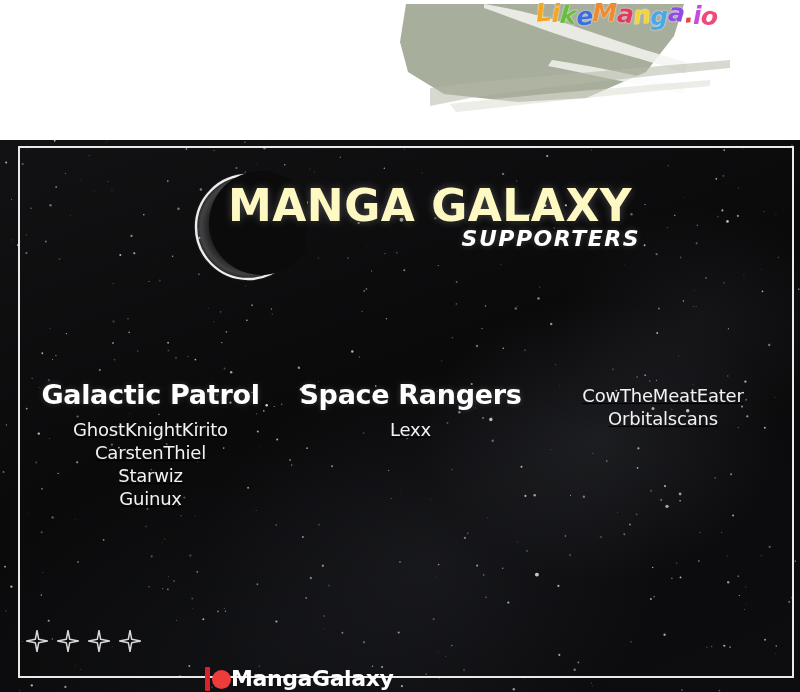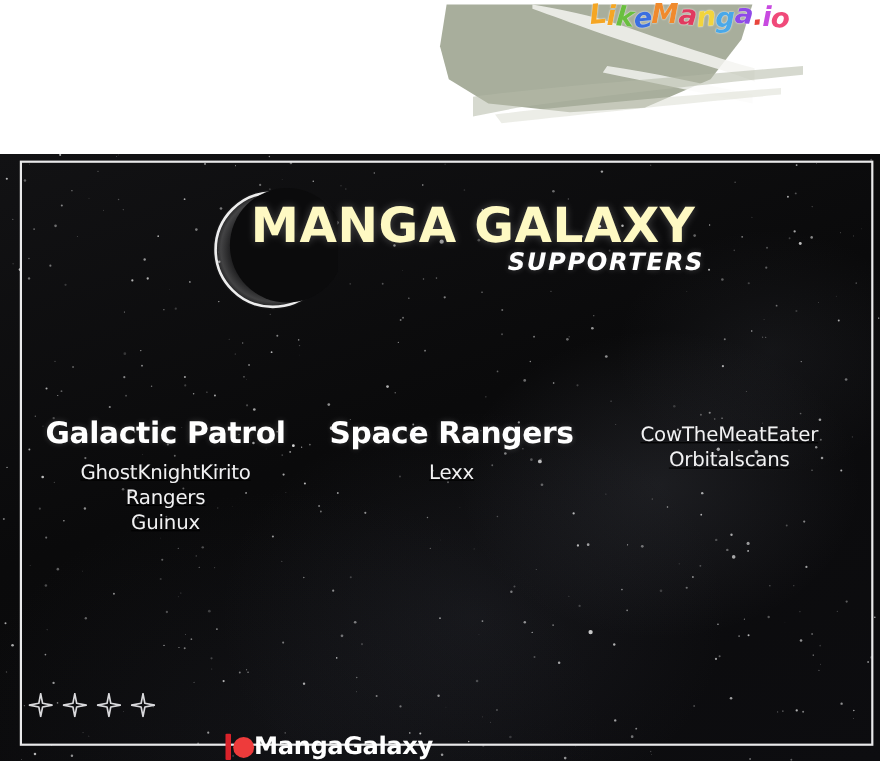--- a/index.html
+++ b/index.html
@@ -742,21 +742,22 @@
       <div id="logo-sub">SUPPORTERS</div>
     </div>
   </div>
 
   <div id="tiers">
 
     <div class="tier tier-1">
       <div class="tier-title">Galactic Patrol</div>
       <div class="tier-names">
         <div class="tier-name">GhostKnightKirito</div>
-        <div class="tier-name">Rangers</div>
+        <div class="tier-name">CarstenThiel</div>
+        <div class="tier-name">Starwiz</div>
         <div class="tier-name">Guinux</div>
       </div>
     </div>
 
     <div class="tier tier-2">
       <div class="tier-title">Space Rangers</div>
       <div class="tier-names">
         <div class="tier-name">Lexx</div>
       </div>
     </div>

